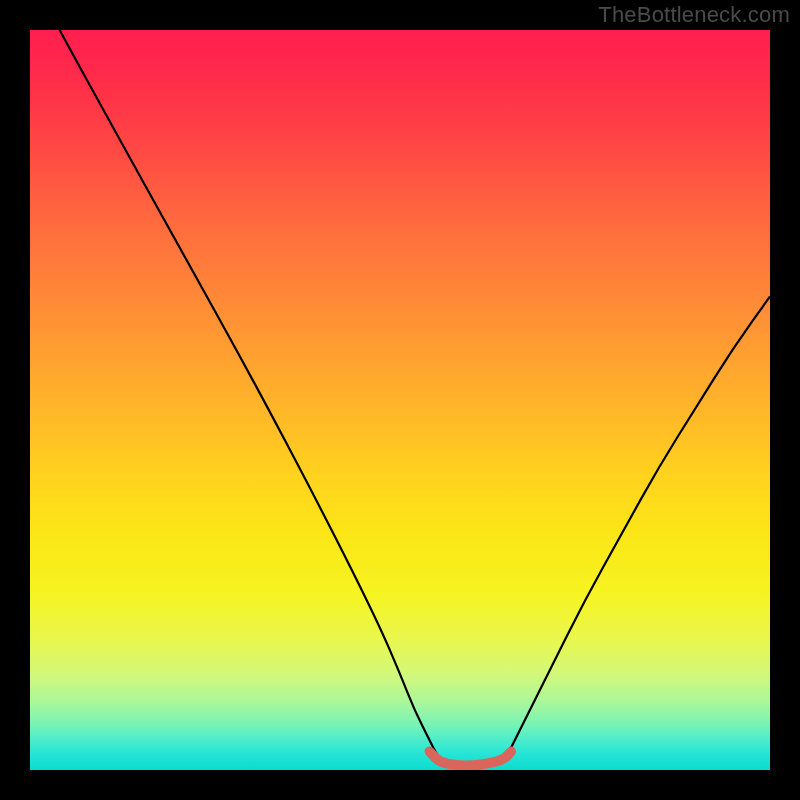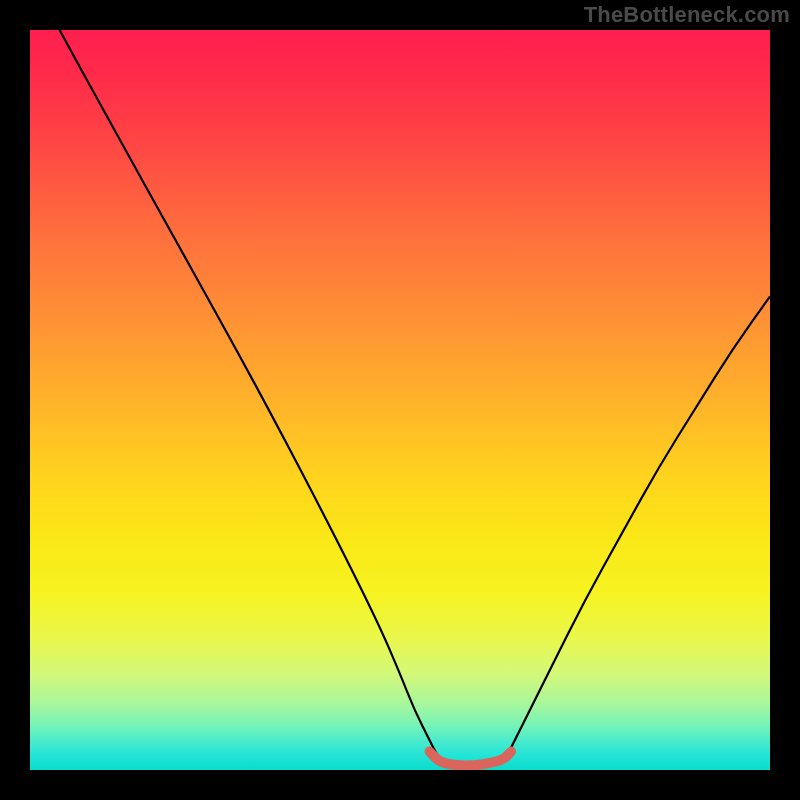--- a/index.html
+++ b/index.html
@@ -15,21 +15,21 @@
     width: 800px;
     height: 800px;
     background: #000;
   }
   .watermark {
     position: absolute;
     top: 2px;
     right: 10px;
     color: #4a4a4a;
     font-size: 22px;
-    font-weight: 700;
+    font-weight: 400;
     letter-spacing: 0.2px;
     z-index: 3;
   }
   .plot-area {
     position: absolute;
     left: 30px;
     top: 30px;
     width: 740px;
     height: 740px;
     overflow: hidden;

